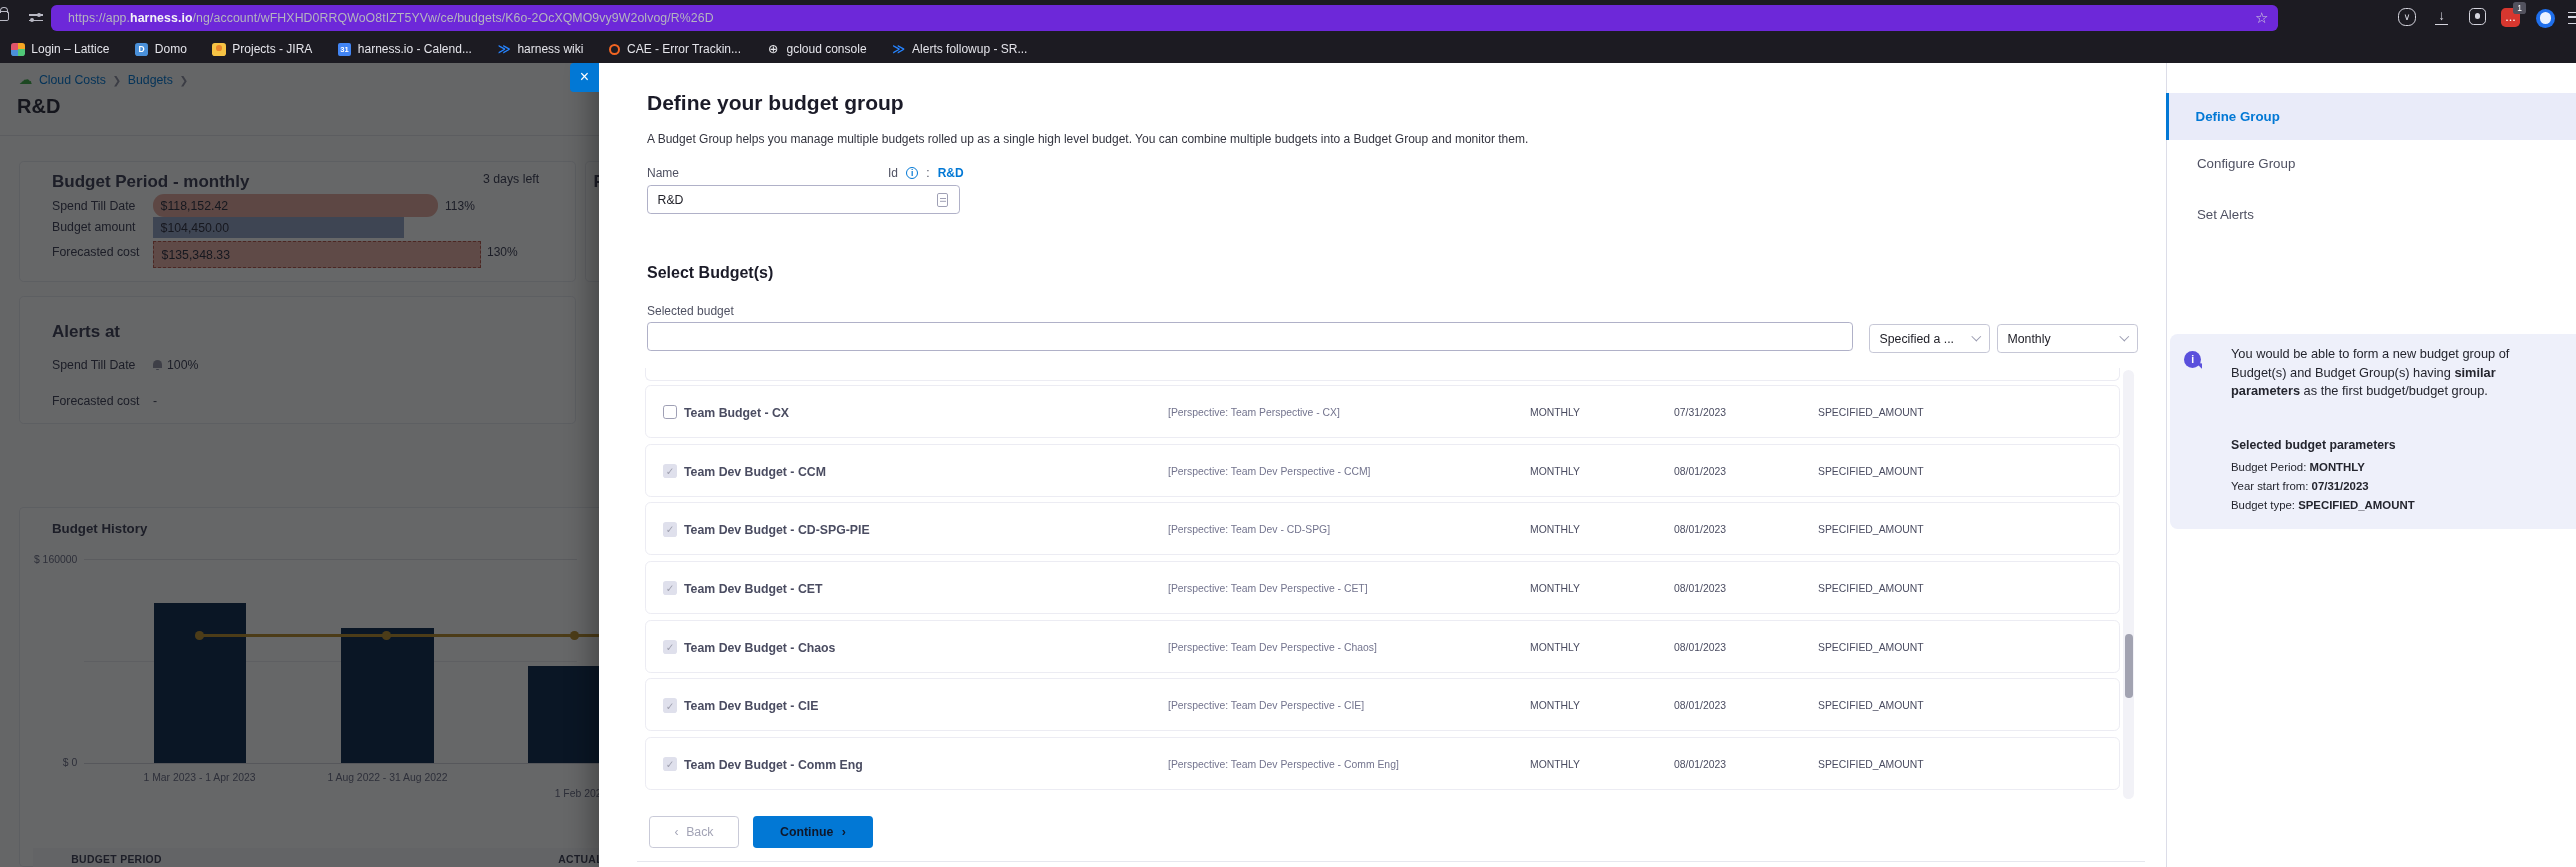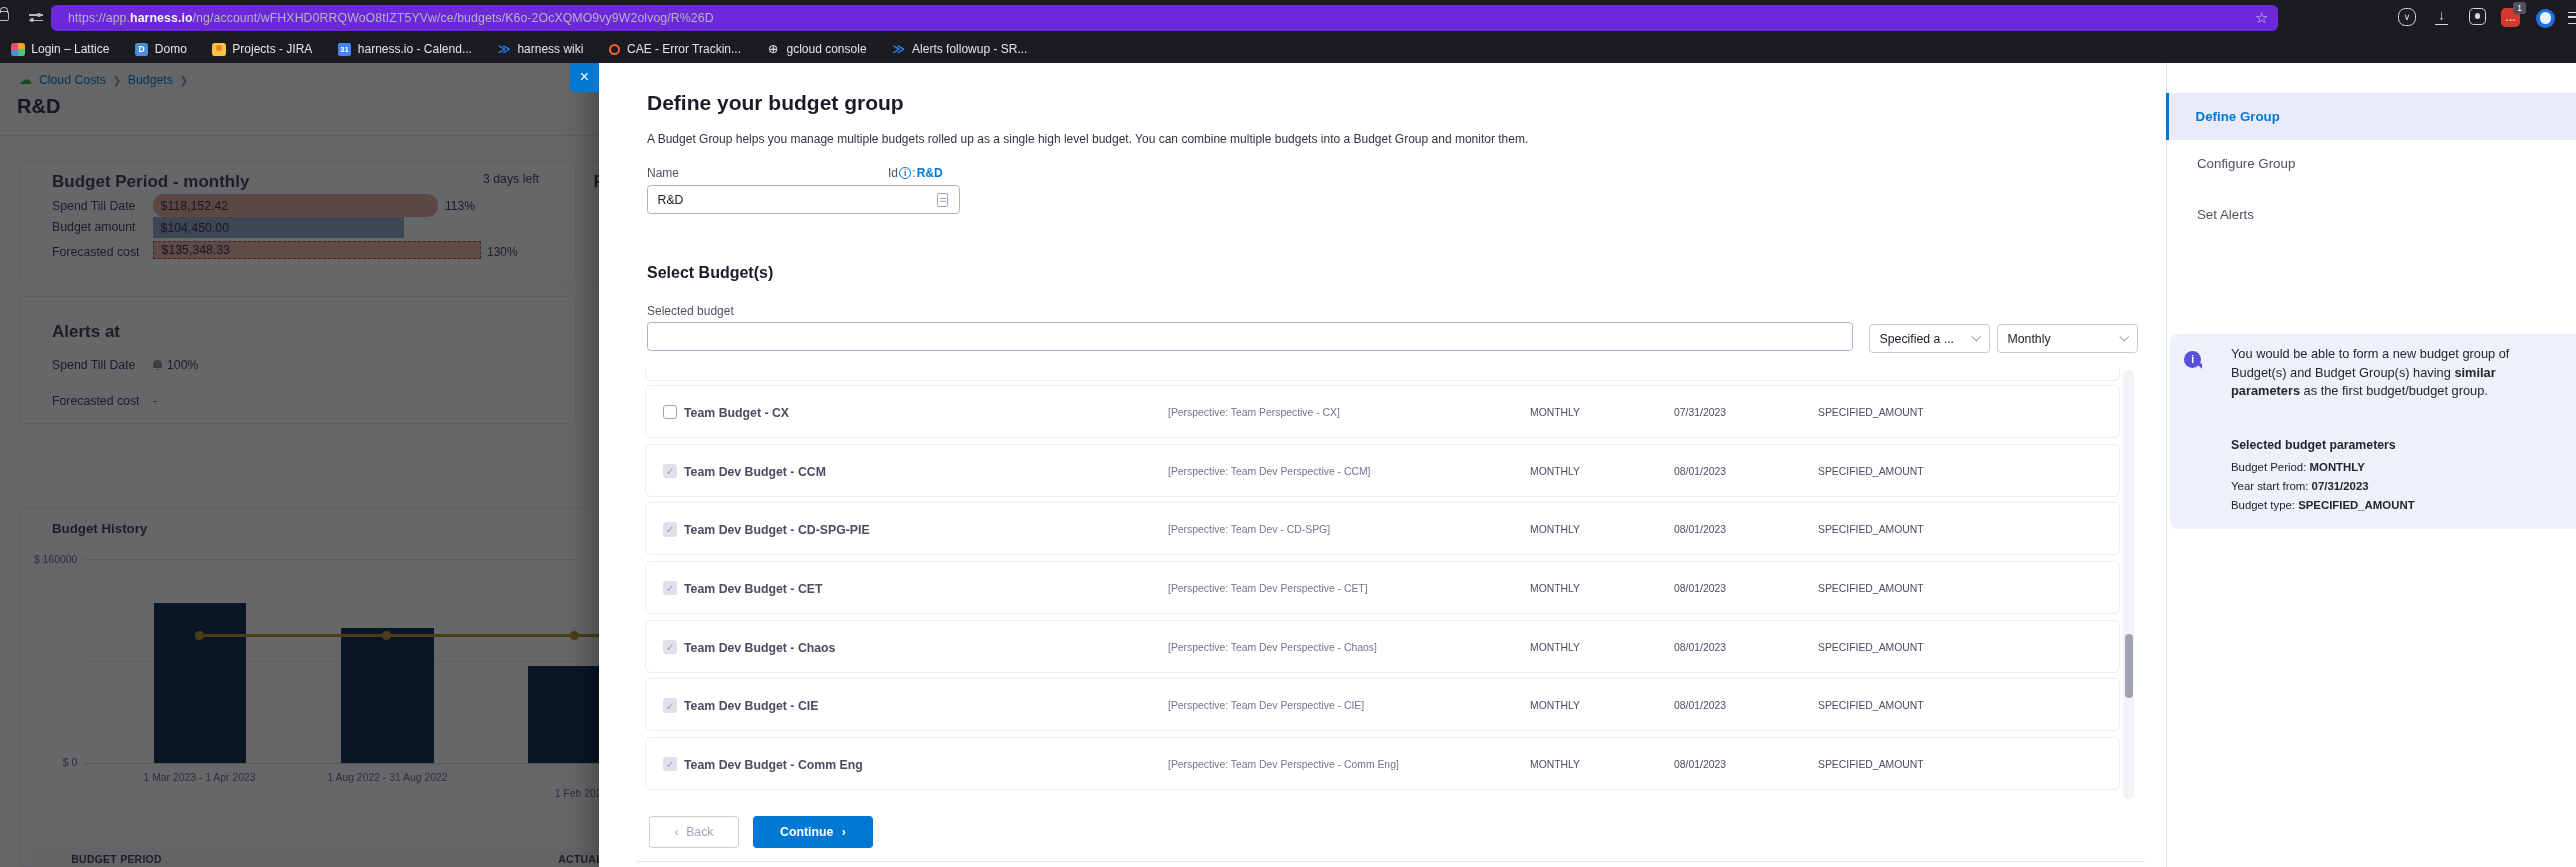--- a/index.html
+++ b/index.html
@@ -62,21 +62,21 @@
   .crumb a { color:#0278d5; text-decoration:none; }
   .crumb .sep { color:#8f90a2; font-size:10.4px; }
   .pgtitle { left:17px; top:95px; font-size:20px; font-weight:700; color:#2b2b3a; z-index:1; }
   .hdr-divider { left:0; top:135px; width:2576px; height:0.9px; background:#e4e5ea; z-index:1; }
   .card { background:#fff; border:0.9px solid #e8e9ef; border-radius:4.7px; z-index:1; }
   .c-label { position:absolute; left:32px; font-size:12.3px; color:#3f4157; }
   .c-head { font-weight:700; color:#3f4157; font-size:17px; }
   .bar { position:absolute; left:133px; display:flex; align-items:center; padding-left:7.6px; font-size:12.3px; color:#2f3040; }
   .bar.spend { top:32px; height:23px; width:285px; background:#e7aca1;border-radius:11px; }
   .bar.amount { top:55px; height:21px; width:251px; background:#97a5c8; }
-  .bar.forecast { top:79px; height:18px; width:328px; background:#edb3a9; border:1.4px dashed #b9574a; }
+  .bar.forecast { top:79px; height:27px; width:328px; background:#edb3a9; border:1.4px dashed #b9574a; }
   .pct { position:absolute; font-size:12px; color:#3f4157; }
   .bell-ic { position:absolute; width:8.5px; height:7.6px; border-radius:4.7px 4.7px 0 0; background:#9596a8; }
   .bell-ic::after { content:""; position:absolute; left:2.8px; top:8.5px; width:2.8px; height:1.9px; border-radius:50%; background:#9596a8; }
   .chart-grid { position:absolute; height:0.9px; background:#e2e3e8; }
   .chart-bar { position:absolute; background:#0e2c50; }
   .chart-line { position:absolute; height:2.8px; background:#bb8e2f; border-radius:1.9px; }
   .chart-dot { position:absolute; width:8.5px; height:8.5px; border-radius:50%; background:#bb8e2f; }
   .ytick { position:absolute; font-size:10.4px; color:#6b6d85; text-align:right; width:44px; }
   .xtick { position:absolute; font-size:10.4px; color:#6b6d85; text-align:center; width:209px; }
   .foot-strip { position:absolute; background:#f8f8fa; }
@@ -84,21 +84,21 @@
   .overlay { left:0; top:63px; width:2576px; height:805px; background:rgba(8,9,12,0.62); z-index:2; }
 
   
   .drawer { left:599px; top:63px; width:1977px; height:805px; background:#fff; z-index:3;
     box-shadow:-9.5px 0 25px rgba(0,0,0,.3); }
   .closebtn { left:570px; top:63px; width:29px; height:28.5px; background:#0278d5; color:#fff; z-index:4;
     display:flex; align-items:center; justify-content:center; font-size:16px; border-radius:3.8px 0 0 3.8px; }
   .d-title { left:647px; top:91px; font-size:21px; font-weight:700; color:#1b1b28; z-index:4; }
   .d-sub { left:647px; top:132px; font-size:12px; color:#33343f; z-index:4; }
   .lbl { font-size:12px; color:#4f5162; z-index:4; }
-  .idrow { left:888px; top:166px; z-index:4; display:flex; align-items:center; gap:1px; font-size:12px; color:#4f5162; }
+  .idrow { left:888px; top:166px; z-index:4; display:flex; align-items:center; gap:8px; font-size:12px; color:#4f5162; }
   .info-i { width:12.3px; height:12.3px; border-radius:50%; border:1.2px solid #0278d5; color:#0278d5;
     font-size:8.5px; font-weight:700; display:inline-flex; align-items:center; justify-content:center; font-style:normal; }
   .idval { color:#0278d5; font-weight:700; }
   .inp { position:absolute; border:0.9px solid #b0b1c8; border-radius:3.8px; background:#fff; font-size:12.3px;
     color:#22222a; padding:0 9.5px; z-index:4; font-family:inherit; }
   .name-inp { left:647px; top:185px; width:313px; height:29px; }
   .inp-addon { left:937px; top:193px; width:11.4px; height:14.2px; border:1.1px solid #9fa0b5; border-radius:1.9px; z-index:5; }
   .inp-addon::before { content:""; position:absolute; left:1.9px; top:3.8px; width:5.7px; height:1.1px; background:#9fa0b5; box-shadow:0 2.8px 0 #9fa0b5; }
   .sec-title { left:647px; top:264px; font-size:16px; font-weight:700; color:#1b1b28; z-index:4; }
   .search-inp { left:647px; top:322px; width:1206px; height:29px; }
@@ -115,21 +115,21 @@
   .cb.checked { border:none; background:#dfe0ec; color:#9e9fae; font-size:10.4px; display:flex; align-items:center; justify-content:center; }
   .cb.checked::before { content:"✓"; }
   .brow .nm { position:absolute; left:38px; top:20px; font-size:12.3px; font-weight:700; color:#4a4c61; }
   .brow .pr { position:absolute; left:522px; top:21px; font-size:10.4px; color:#73748e; }
   .brow .sm { position:absolute; top:21px; font-size:10.4px; color:#4a4c61; }
   .scrolltrack { left:2123px; top:370px; width:11.4px; height:429px; background:#f2f2f7; border-radius:5.7px; z-index:4; }
   .scrollthumb { left:2125px; top:634px; width:7.6px; height:64px; background:#a2a3b1; border-radius:3.8px; z-index:5; }
   .backbtn { left:649px; top:816px; width:90px; height:32px; border:0.9px solid #c9cad8; border-radius:3.8px;
     background:#fff; color:#a3a4b6; font-size:12.3px; display:flex; align-items:center; justify-content:center; gap:7.6px; z-index:4; }
   .contbtn { left:753px; top:816px; width:120px; height:32px; background:#0278d5; border-radius:3.8px;
-    color:#ffffff; font-size:12.3px; font-weight:700; display:flex; align-items:center; justify-content:center; gap:8.5px; z-index:4; }
+    color:#0f172a; font-size:12.3px; font-weight:700; display:flex; align-items:center; justify-content:center; gap:8.5px; z-index:4; }
   .btm-line { left:637px; top:861px; width:1508px; height:0.9px; background:#e6e7ee; z-index:4; }
 
   
   .steps { left:2166px; top:63px; width:410px; height:805px; background:#fff; border-left:0.9px solid #dcdde8; z-index:4; }
   .step-active { left:2166px; top:93px; width:410px; height:47px; background:#e9ebf9; border-left:3.8px solid #0278d5;
     display:flex; align-items:center; padding-left:26.6px; font-size:13.3px; font-weight:700; color:#0278d5; z-index:5; }
   .step { position:absolute; left:2197px; font-size:13.3px; color:#4f5162; z-index:5; }
   .infopanel { left:2170px; top:334px; width:406px; height:195px; background:#eef0fa; border-radius:7.6px 0 0 7.6px; z-index:5; }
   .bubble { position:absolute; left:14.2px; top:17px; width:17px; height:17px; border-radius:50%; background:#5a50dc;
     color:#fff; font-size:10.4px; font-weight:700; display:flex; align-items:center; justify-content:center; font-style:normal; }

